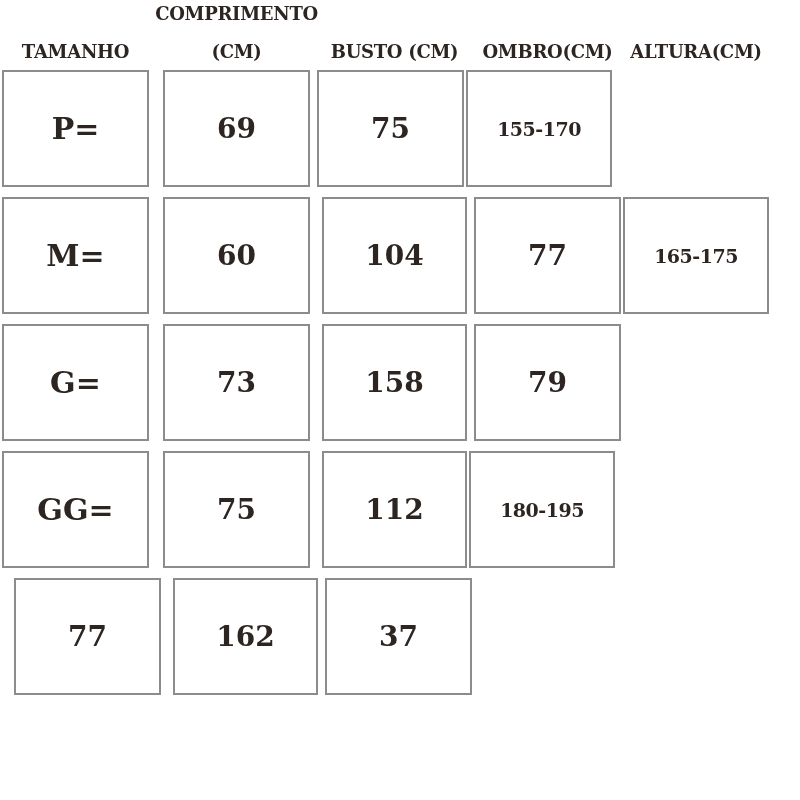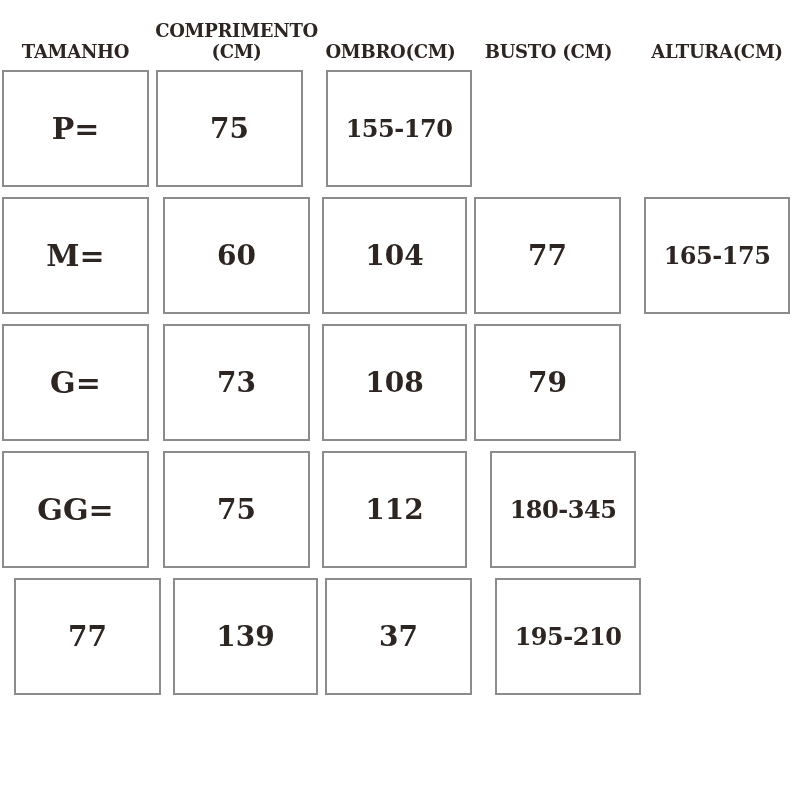--- a/index.html
+++ b/index.html
@@ -19,110 +19,111 @@
     width: 800px;
     height: 800px;
     background: #ffffff;
     position: relative;
   }
   
   .c1 { width: 147px; margin-left: 2px;  }
   .c2 { width: 147px; margin-left: 14px; }
   .c3 { width: 145px; margin-left: 12px; }
   .c4 { width: 147px; margin-left: 7px;  }
-  .c5 { width: 146px; margin-left: 23px;  }
+  .c5 { width: 146px; margin-left: 2px;  }
 
   .header-row {
     display: flex;
     align-items: flex-end;
     height: 70px;
   }
   .hcell {
     display: flex;
     flex-direction: column;
     justify-content: flex-end;
     align-items: center;
     text-align: center;
     font-size: 18px;
     line-height: 21px;
     padding-bottom: 8px;
     box-sizing: border-box;
     white-space: nowrap;
     letter-spacing: -0.3px;
+    gap: 17px;
   }
   .row {
     display: flex;
     height: 117px;
     margin-bottom: 10px;
   }
   .cell {
     box-sizing: border-box;
     border: 2px solid #8c8c8c;
     background: #ffffff;
     display: flex;
     align-items: center;
     justify-content: center;
     text-align: center;
   }
   .size-cell  { font-size: 30px; }
   .num-cell   { font-size: 28px; }
-  .range-cell { font-size: 24px; letter-spacing: -0.5px; }
+  .range-cell { font-size: 19px; letter-spacing: -0.5px; }
 </style>
 </head>
 <body>
 
 <div class="sheet">
 
   <div class="header-row">
     <div class="hcell c1">
       <span>TAMANHO</span>
     </div>
     <div class="hcell c2">
       <span>COMPRIMENTO</span>
       <span>(CM)</span>
     </div>
+    <div class="hcell c3">
+      <span>BUSTO (CM)</span>
+    </div>
     <div class="hcell c4">
       <span>OMBRO(CM)</span>
-    </div>
-    <div class="hcell c3">
-      <span>BUSTO (CM)</span>
     </div>
     <div class="hcell c5">
       <span>ALTURA(CM)</span>
     </div>
   </div>
 
   <div class="row">
     <div class="cell size-cell c1">P=</div>
+    <div class="cell num-cell c2">69</div>
     <div class="cell num-cell c4">75</div>
     <div class="cell range-cell c5">155-170</div>
   </div>
 
   <div class="row">
     <div class="cell size-cell c1">M=</div>
     <div class="cell num-cell c2">60</div>
     <div class="cell num-cell c3">104</div>
     <div class="cell num-cell c4">77</div>
     <div class="cell range-cell c5">165-175</div>
   </div>
 
   <div class="row">
     <div class="cell size-cell c1">G=</div>
     <div class="cell num-cell c2">73</div>
-    <div class="cell num-cell c3">108</div>
+    <div class="cell num-cell c3">158</div>
     <div class="cell num-cell c4">79</div>
   </div>
 
   <div class="row">
     <div class="cell size-cell c1">GG=</div>
     <div class="cell num-cell c2">75</div>
     <div class="cell num-cell c3">112</div>
-    <div class="cell range-cell c5">180-345</div>
+    <div class="cell range-cell c5">180-195</div>
   </div>
 
   <div class="row">
     <div class="cell num-cell c2">77</div>
-    <div class="cell num-cell c3">139</div>
+    <div class="cell num-cell c3">162</div>
     <div class="cell num-cell c4">37</div>
-    <div class="cell range-cell c5">195-210</div>
   </div>
 
 </div>
 
 </body></html>

